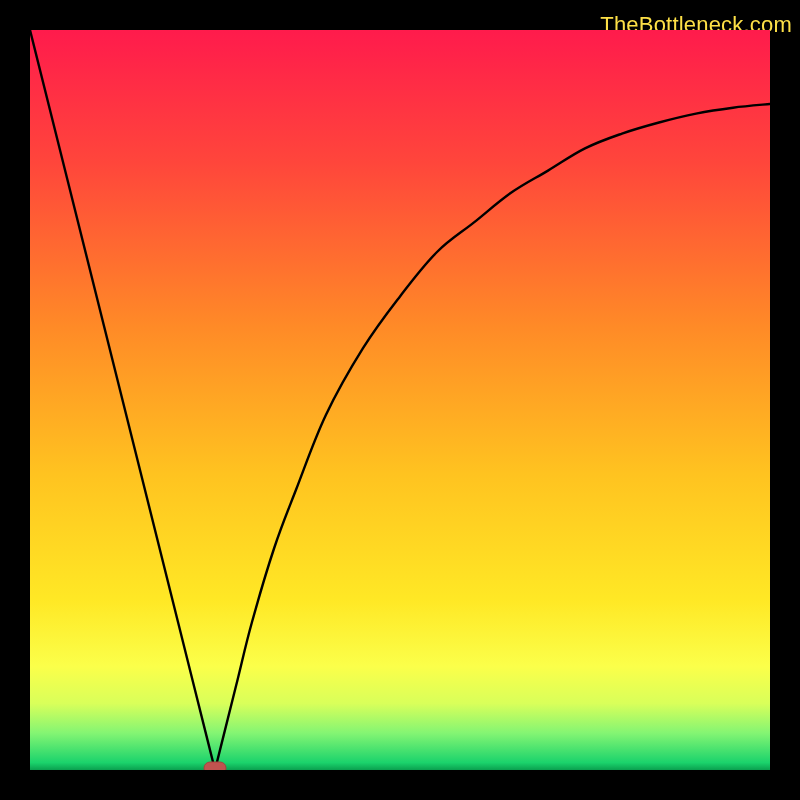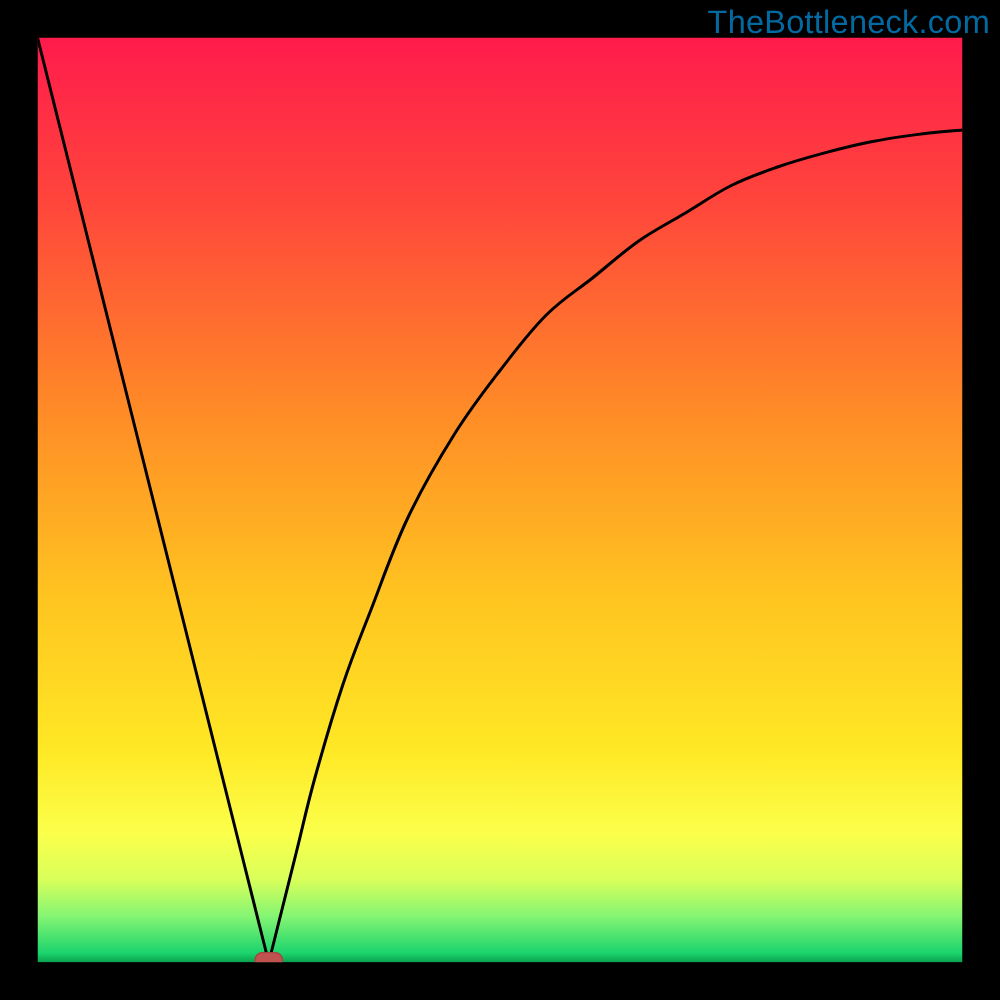--- a/index.html
+++ b/index.html
@@ -12,24 +12,24 @@
     overflow: hidden;
   }
   .frame {
     position: relative;
     width: 800px;
     height: 800px;
     background: #000;
   }
   .watermark {
     position: absolute;
-    top: 2px;
+    top: 12px;
     right: 8px;
-    color: #0369a1;
-    font-size: 26px;
+    color: #fde047;
+    font-size: 22px;
     font-weight: 500;
     letter-spacing: 0.2px;
     user-select: none;
   }
   .plot {
     position: absolute;
     left: 30px;
     top: 30px;
     width: 740px;
     height: 740px;

